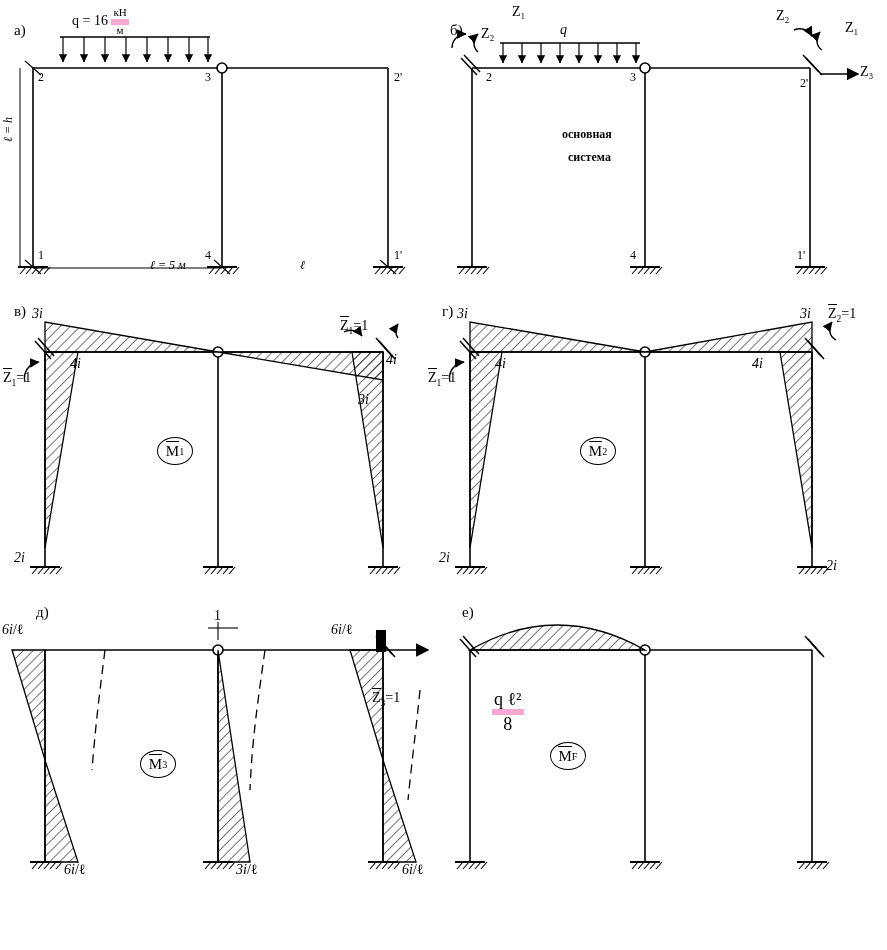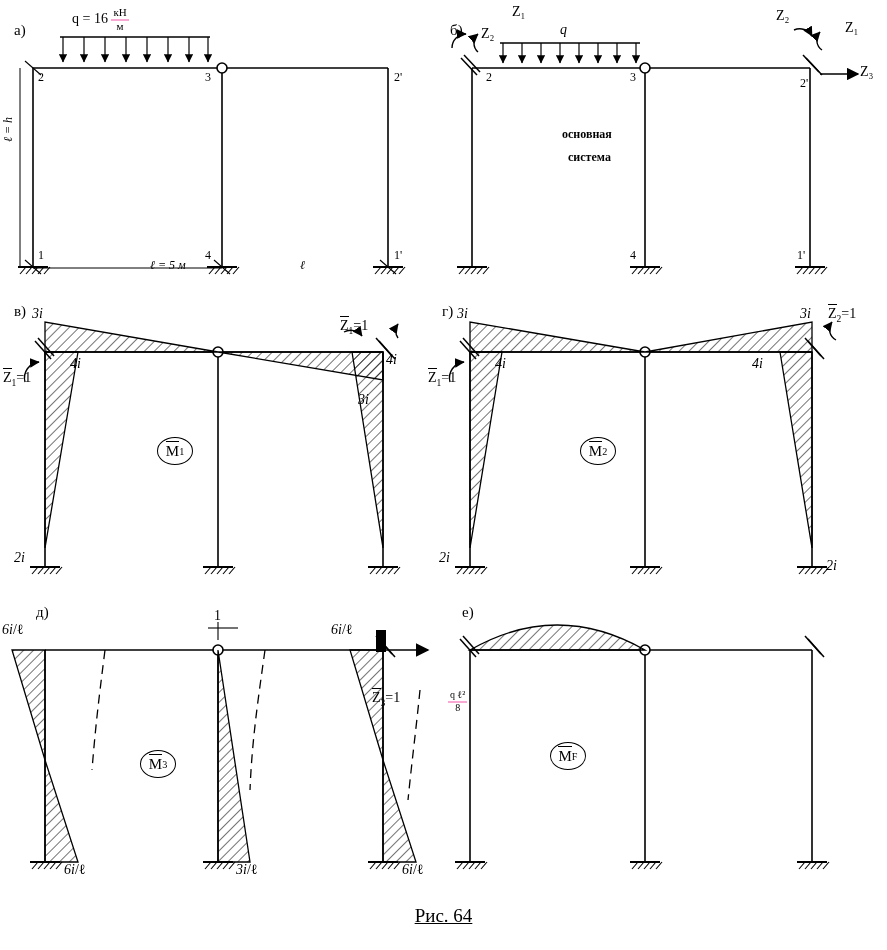--- a/index.html
+++ b/index.html
@@ -8,21 +8,21 @@
   svg{position:absolute;left:0;top:0;width:887px;height:950px;overflow:visible;}
   .lbl{position:absolute;white-space:nowrap;font-family:"Liberation Serif",serif;}
   .it{font-style:italic;}
   .panel-letter{font-size:15px;}
   .small{font-size:12px;}
   .med{font-size:14px;}
   .big{font-size:12px;margin-left:34px;}
   .caption{position:absolute;left:0;top:905px;width:887px;text-align:center;font-size:19px;}
   .caption u{text-decoration:underline;}
   .frac{display:inline-block;text-align:center;vertical-align:middle;font-size:11px;line-height:1.05;}
-  .frac .num{display:block;border-bottom:2px solid #f9a8d4;padding:0 2px;}
+  .frac .num{display:block;border-bottom:6px solid #f9a8d4;padding:0 2px;}
   .frac .den{display:block;padding:0 2px;}
   .ovl{position:relative;display:inline-block;}
   .ovl::before{content:"";position:absolute;left:0;right:0;top:-2px;border-top:1.3px solid #000;}
   .circle-lbl{position:absolute;border:1.4px solid #000;border-radius:50%;width:34px;height:26px;display:flex;align-items:center;justify-content:center;font-size:15px;}
   sub{font-size:0.68em;}
 </style>
 </head>
 <body>
 
 <div class="stage">
@@ -369,22 +369,21 @@
 <div class="lbl med" style="left:236px;top:862px;text-align:center;"><span class="it">3i</span>/ℓ</div>
 <div class="lbl med" style="left:402px;top:862px;"><span class="it">6i</span>/ℓ</div>
 <div class="lbl med" style="left:372px;top:690px;"><span class="ovl">Z</span><sub>3</sub>=1</div>
 <div class="circle-lbl" style="left:140px;top:750px;">
       <span class="ovl">M</span>
       <sub>3</sub>
     </div>
 
 <div class="lbl panel-letter" style="left:462px;top:604px;">е)</div>
 <div class="lbl" style="left:448px;top:690px;">
-  <span class="frac" style="font-size:10px;"><span class="num">q ℓ²</span><span class="den">8</span></span>
+  <span class="frac" style="font-size:18px;margin-left:44px;"><span class="num">q ℓ²</span><span class="den">8</span></span>
 </div>
 <div class="circle-lbl" style="left:550px;top:742px;">
       <span class="ovl">M</span>
       <sub>F</sub>
     </div>
 
-<div class="caption"><u>Рис. 64</u></div>
 
 </div>
 
 </body></html>

